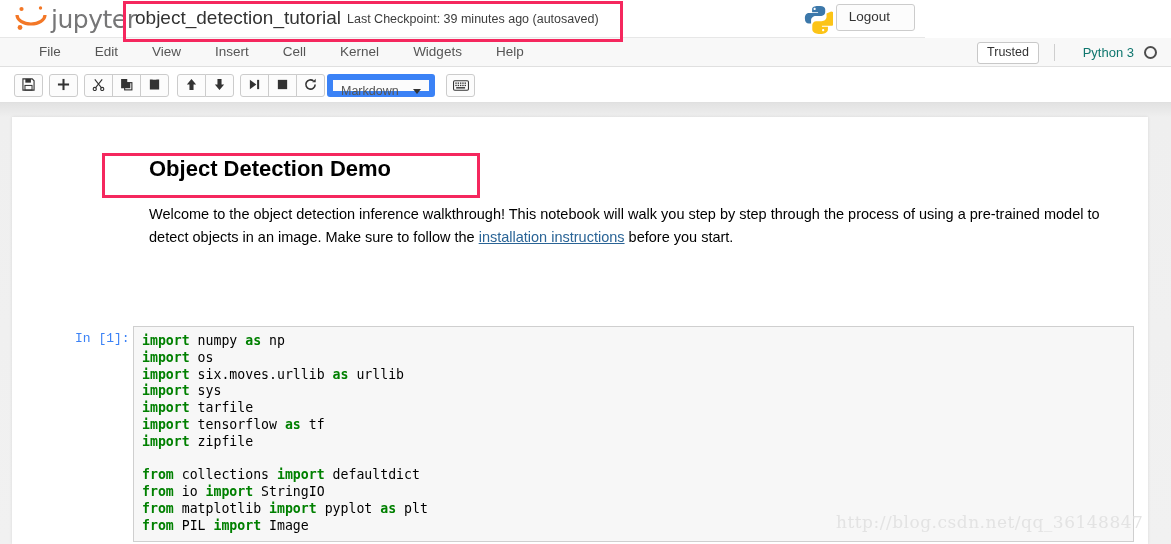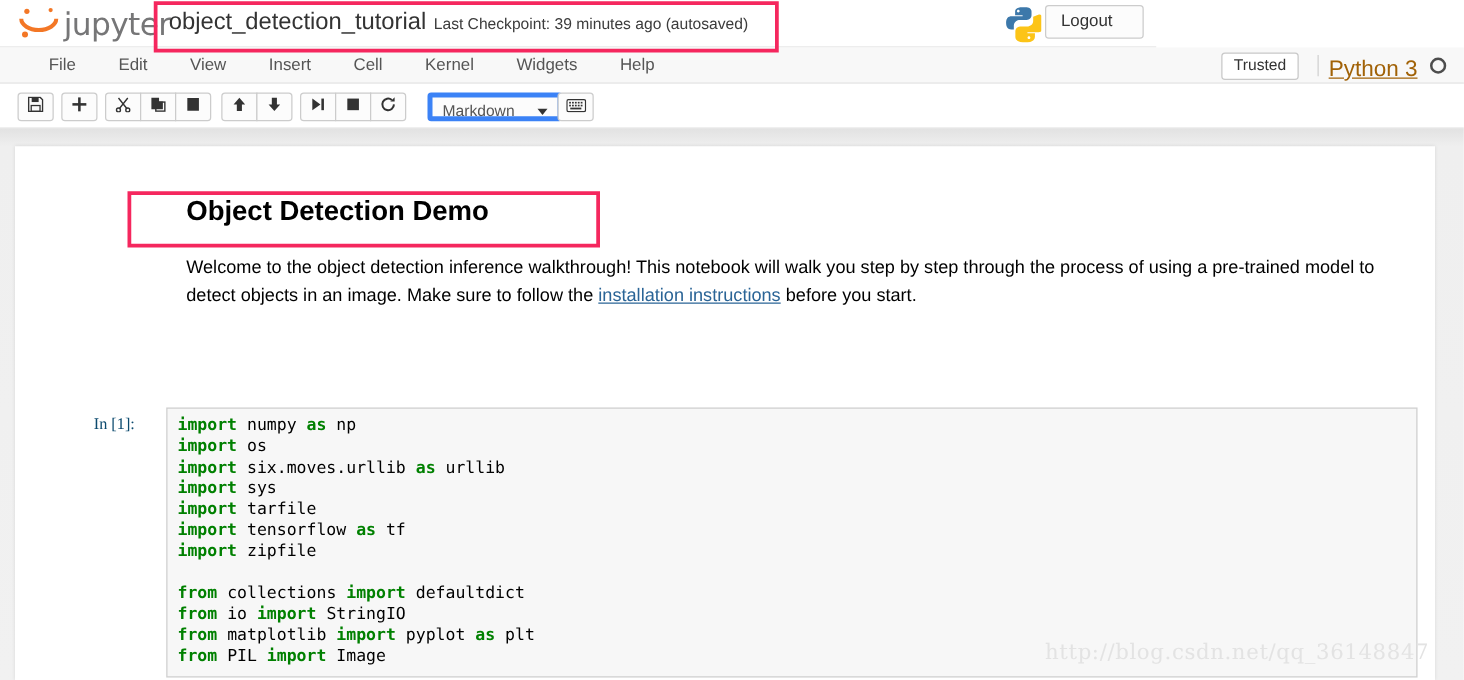--- a/index.html
+++ b/index.html
@@ -63,21 +63,21 @@
     font-size: 12.5px; color: #333;
     border: 1px solid #c8c8c8; border-radius: 3px;
     background: #fff; padding: 3px 9px 4px 9px; line-height: 1;
   }
   #kernel-sep {
     position: absolute; right: 116px; top: 6px;
     width: 1px; height: 17px; background: #cfcfcf;
   }
   #kernel-name {
     position: absolute; right: 37px; top: 7px;
-    font-size: 18px; color: #a16207; text-decoration: underline;
+    font-size: 13px; color: #0f766e;
   }
   #kernel-indicator {
     position: absolute; right: 14px; top: 8px;
     width: 13px; height: 13px; border-radius: 50%;
     border: 2px solid #4d4d4d;
   }
 
   
   #toolbar {
     position: absolute; left: 0; top: 67px;
@@ -93,22 +93,22 @@
     display: flex; align-items: center; justify-content: center;
     color: #333333;
   }
   .tb-btn + .tb-btn { margin-left: -1px; }
   .tb-group .tb-btn:first-child { border-radius: 3px 0 0 3px; }
   .tb-group .tb-btn:last-child  { border-radius: 0 3px 3px 0; }
   .tb-group.single .tb-btn { border-radius: 3px; }
   #celltype-select {
     position: absolute; top: 7px; left: 327px;
     width: 108px; height: 23px;
-    background: #fcfcfc; border: 4px solid #3b82f6; border-radius: 3px;
-    font-size: 12.5px; color: #555; margin-left: 15px;
+    background: #fcfcfc; border: 6px solid #3b82f6; border-radius: 3px;
+    font-size: 12.5px; color: #555;
   }
   #celltype-label { position: absolute; left: 8px; top: 4px; }
   #celltype-caret {
     position: absolute; right: 8px; top: 9px;
     width: 0; height: 0;
     border-left: 4px solid transparent; border-right: 4px solid transparent;
     border-top: 5px solid #333;
   }
 
   
@@ -137,22 +137,22 @@
   #install-link { color: #2a6496; text-decoration: underline; }
   #imports-h2 {
     font-size: 21px; font-weight: bold; color: #000000;
     margin: 33px 0 0 12px;
   }
 
   
   #code-cell { position: absolute; left: 121px; top: 209px; width: 1001px; }
   #in-prompt {
     position: absolute; left: -58px; top: 5px;
-    font-family: Liberation Serif, serif;
-    font-size: 13px; color: #0c4a6e; white-space: pre;
+    font-family: Liberation Mono, monospace;
+    font-size: 13px; color: #3b82f6; white-space: pre;
   }
   #code-input {
     width: 1001px; min-height: 214px;
     background: #f7f7f7;
     border: 1px solid #cfcfcf;
     padding: 6px 0 6px 8px;
   }
   #code-lines {
     font-family: "DejaVu Sans Mono", monospace;
     font-size: 13.2px; line-height: 16.8px;

